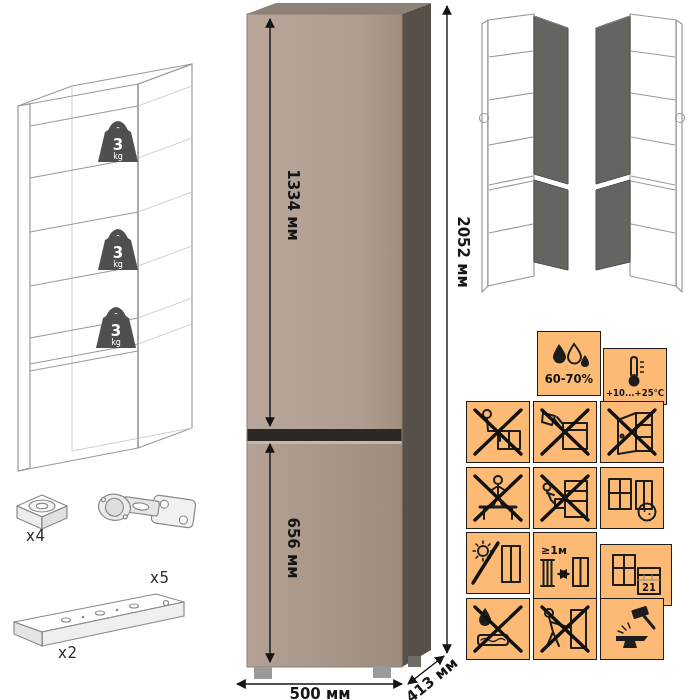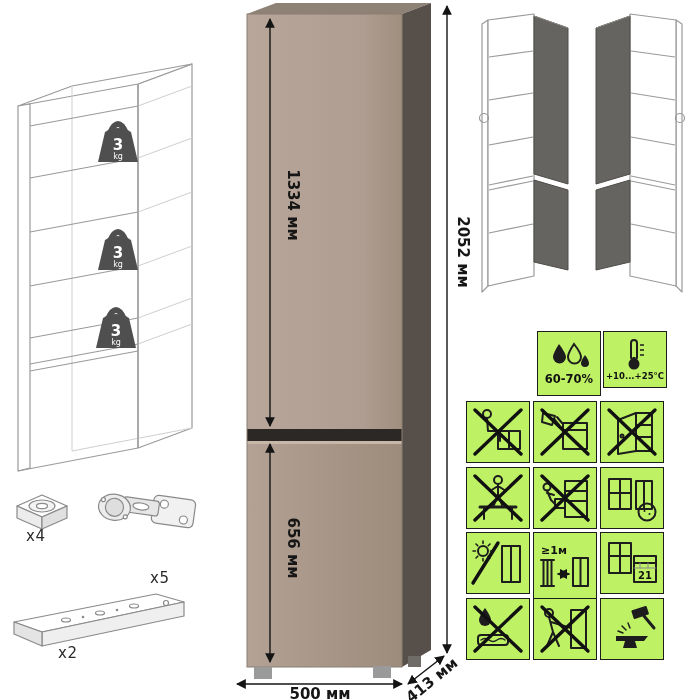--- a/index.html
+++ b/index.html
@@ -1,21 +1,21 @@
 <!DOCTYPE html>
 <html><head>
 <meta charset="utf-8">
 <style>
   *{margin:0;padding:0;box-sizing:border-box}
   html,body{background:#fff}
   .stage{position:relative;width:689px;height:700px;background:#fff;overflow:hidden;
          font-family:"DejaVu Sans","Liberation Sans",sans-serif}
   .abs{position:absolute}
   .count{position:absolute;font-size:15px;color:#2a2a2a;letter-spacing:.5px}
-  .tile{position:absolute;border:1.6px solid #1d1d1d;background:#bef264;display:flex;
+  .tile{position:absolute;border:1.6px solid #1d1d1d;background:#fdba74;display:flex;
         flex-direction:column;align-items:center;justify-content:center;gap:2px}
   .tile-label{font-weight:bold;font-size:11.5px;color:#111;line-height:1;white-space:nowrap}
   .tile-label.small{font-size:8.5px}
   svg{display:block}
   svg text{font-family:"DejaVu Sans","Liberation Sans",sans-serif}
   .dim{fill:#161616;font-size:15px;font-weight:600}
   .sketch{stroke:#9a9a9a;stroke-width:1.2;fill:#fff;stroke-linejoin:round}
   .sketchline{stroke:#9a9a9a;stroke-width:1.2;fill:none}
   .faint{stroke:#cfcfcf;stroke-width:1;fill:none}
   .picto{stroke:#1d1d1d;stroke-width:2;fill:none;stroke-linecap:round;stroke-linejoin:round}
@@ -202,21 +202,21 @@
 
   <div class="tile" style="left:537px;top:331px;width:64px;height:65px">
     <svg width="42" height="30" viewBox="0 0 42 30">
       <path d="M11,2 C11,2 5,11 5,15 a6.5,6.5 0 0 0 13,0 C18,11 11,2 11,2 Z" fill="#1d1d1d"></path>
       <path d="M26,2 C26,2 20,11 20,15 a6.5,6.5 0 0 0 13,0 C33,11 26,2 26,2 Z" fill="none" stroke="#1d1d1d" stroke-width="2"></path>
       <path d="M37,13 C37,13 33,18.5 33,21 a4,4 0 0 0 8,0 C41,18.5 37,13 37,13 Z" fill="#1d1d1d"></path>
     </svg>
     <div class="tile-label">60-70%</div>
   </div>
 
-  <div class="tile" style="left:603px;top:331px;width:64px;height:57px">
+  <div class="tile" style="left:603px;top:348px;width:64px;height:57px">
     <svg width="44" height="32" viewBox="0 0 44 32">
       <rect x="18" y="2" width="6" height="20" rx="3" fill="none" stroke="#1d1d1d" stroke-width="2"></rect>
       <circle cx="21" cy="26" r="5.5" fill="#1d1d1d"></circle>
       <line x1="21" y1="19" x2="21" y2="26" stroke="#1d1d1d" stroke-width="3"></line>
       <path d="M27,7 h4 M27,12 h4 M27,17 h4" stroke="#1d1d1d" stroke-width="1.5"></path>
     </svg>
     <div class="tile-label small">+10...+25°С</div>
   </div>
 
   <div class="tile" style="left:466px;top:401px;width:64px;height:62px">
@@ -309,21 +309,21 @@
     <svg width="56" height="50" viewBox="0 0 56 50">
       <text x="17" y="12" text-anchor="middle" font-size="11" font-weight="bold" fill="#111">≥1м</text>
       <g class="picto" stroke-width="1.8">
         <path d="M4,18 h13 M4,44 h13 M6.5,18 v26 M10.5,18 v26 M14.5,18 v26"></path>
         <line x1="21" y1="32" x2="32" y2="32" stroke-width="1.5" marker-start="url(#ah)" marker-end="url(#ah)"></line>
         <rect x="36" y="16" width="15" height="28"></rect>
         <line x1="43.5" y1="16" x2="43.5" y2="44"></line>
       </g>
     </svg>
   </div>
-  <div class="tile" style="left:600px;top:532px;width:64px;height:62px">
+  <div class="tile" style="left:600px;top:544px;width:72px;height:62px">
     <svg width="56" height="50" viewBox="0 0 56 50">
       <g class="picto">
         <rect x="5" y="5" width="22" height="30"></rect>
         <line x1="16" y1="5" x2="16" y2="35"></line>
         <line x1="5" y1="18" x2="27" y2="18"></line>
         <rect x="30" y="18" width="22" height="26"></rect>
         <line x1="30" y1="25" x2="52" y2="25"></line>
         <path d="M36,25 v5 M44,25 v5 M30,30 h22" stroke-width="1" stroke="#8a8a8a"></path>
       </g>
       <text x="41" y="41" text-anchor="middle" font-size="10" font-weight="bold" fill="#111">21</text>

